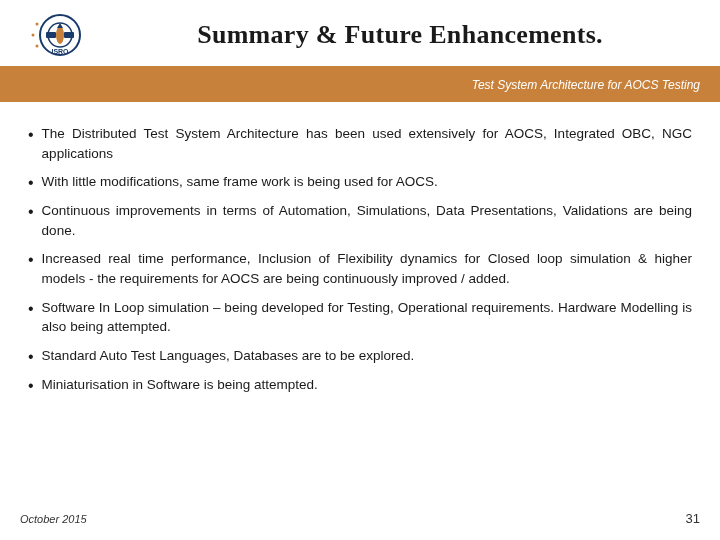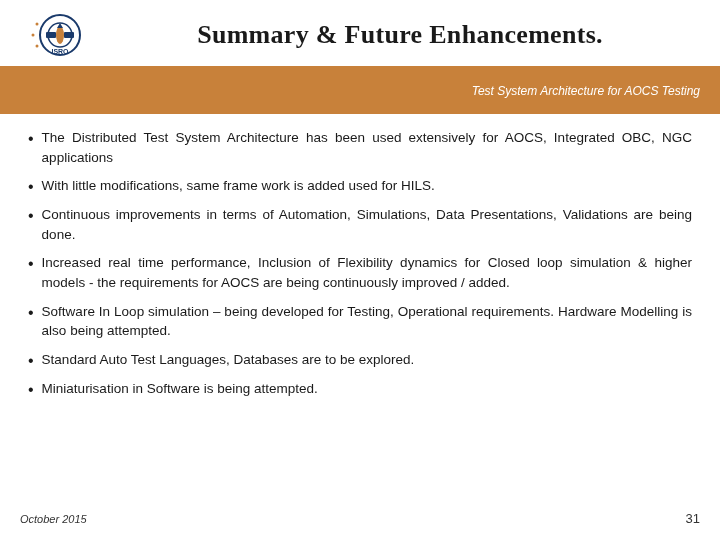--- a/index.html
+++ b/index.html
@@ -51,22 +51,22 @@
       font-size: 26px;
       font-weight: bold;
       color: #1a1a1a;
       font-family: 'Times New Roman', Times, serif;
       letter-spacing: 0.3px;
     }
 
     
     .subtitle-bar {
       background: #c8813a;
-      margin: 0 0 0 0;
-      padding: 15px 20px;
+      margin: 0 0 8px 0;
+      padding: 9px 20px;
       text-align: right;
     }
 
     .subtitle-text {
       color: #fff;
       font-size: 12px;
       font-style: italic;
       font-family: Arial, sans-serif;
     }
 
@@ -165,21 +165,21 @@
   </div>
 
   <div class="content">
     <ul class="bullet-list">
     <li>
           <span class="bullet">•</span>
           <span class="text">The Distributed Test System Architecture has been used extensively for AOCS, Integrated OBC, NGC applications</span>
         </li>
         <li>
           <span class="bullet">•</span>
-          <span class="text">With little modifications, same frame work is added used for HILS.</span>
+          <span class="text">With little modifications, same frame work is being used for AOCS.</span>
         </li>
         <li>
           <span class="bullet">•</span>
           <span class="text">Continuous improvements in terms of Automation, Simulations, Data Presentations, Validations are being done.</span>
         </li>
         <li>
           <span class="bullet">•</span>
           <span class="text">Increased real time performance, Inclusion of Flexibility dynamics for Closed loop simulation &amp; higher models  - the requirements for AOCS are being continuously improved / added.</span>
         </li>
         <li>

